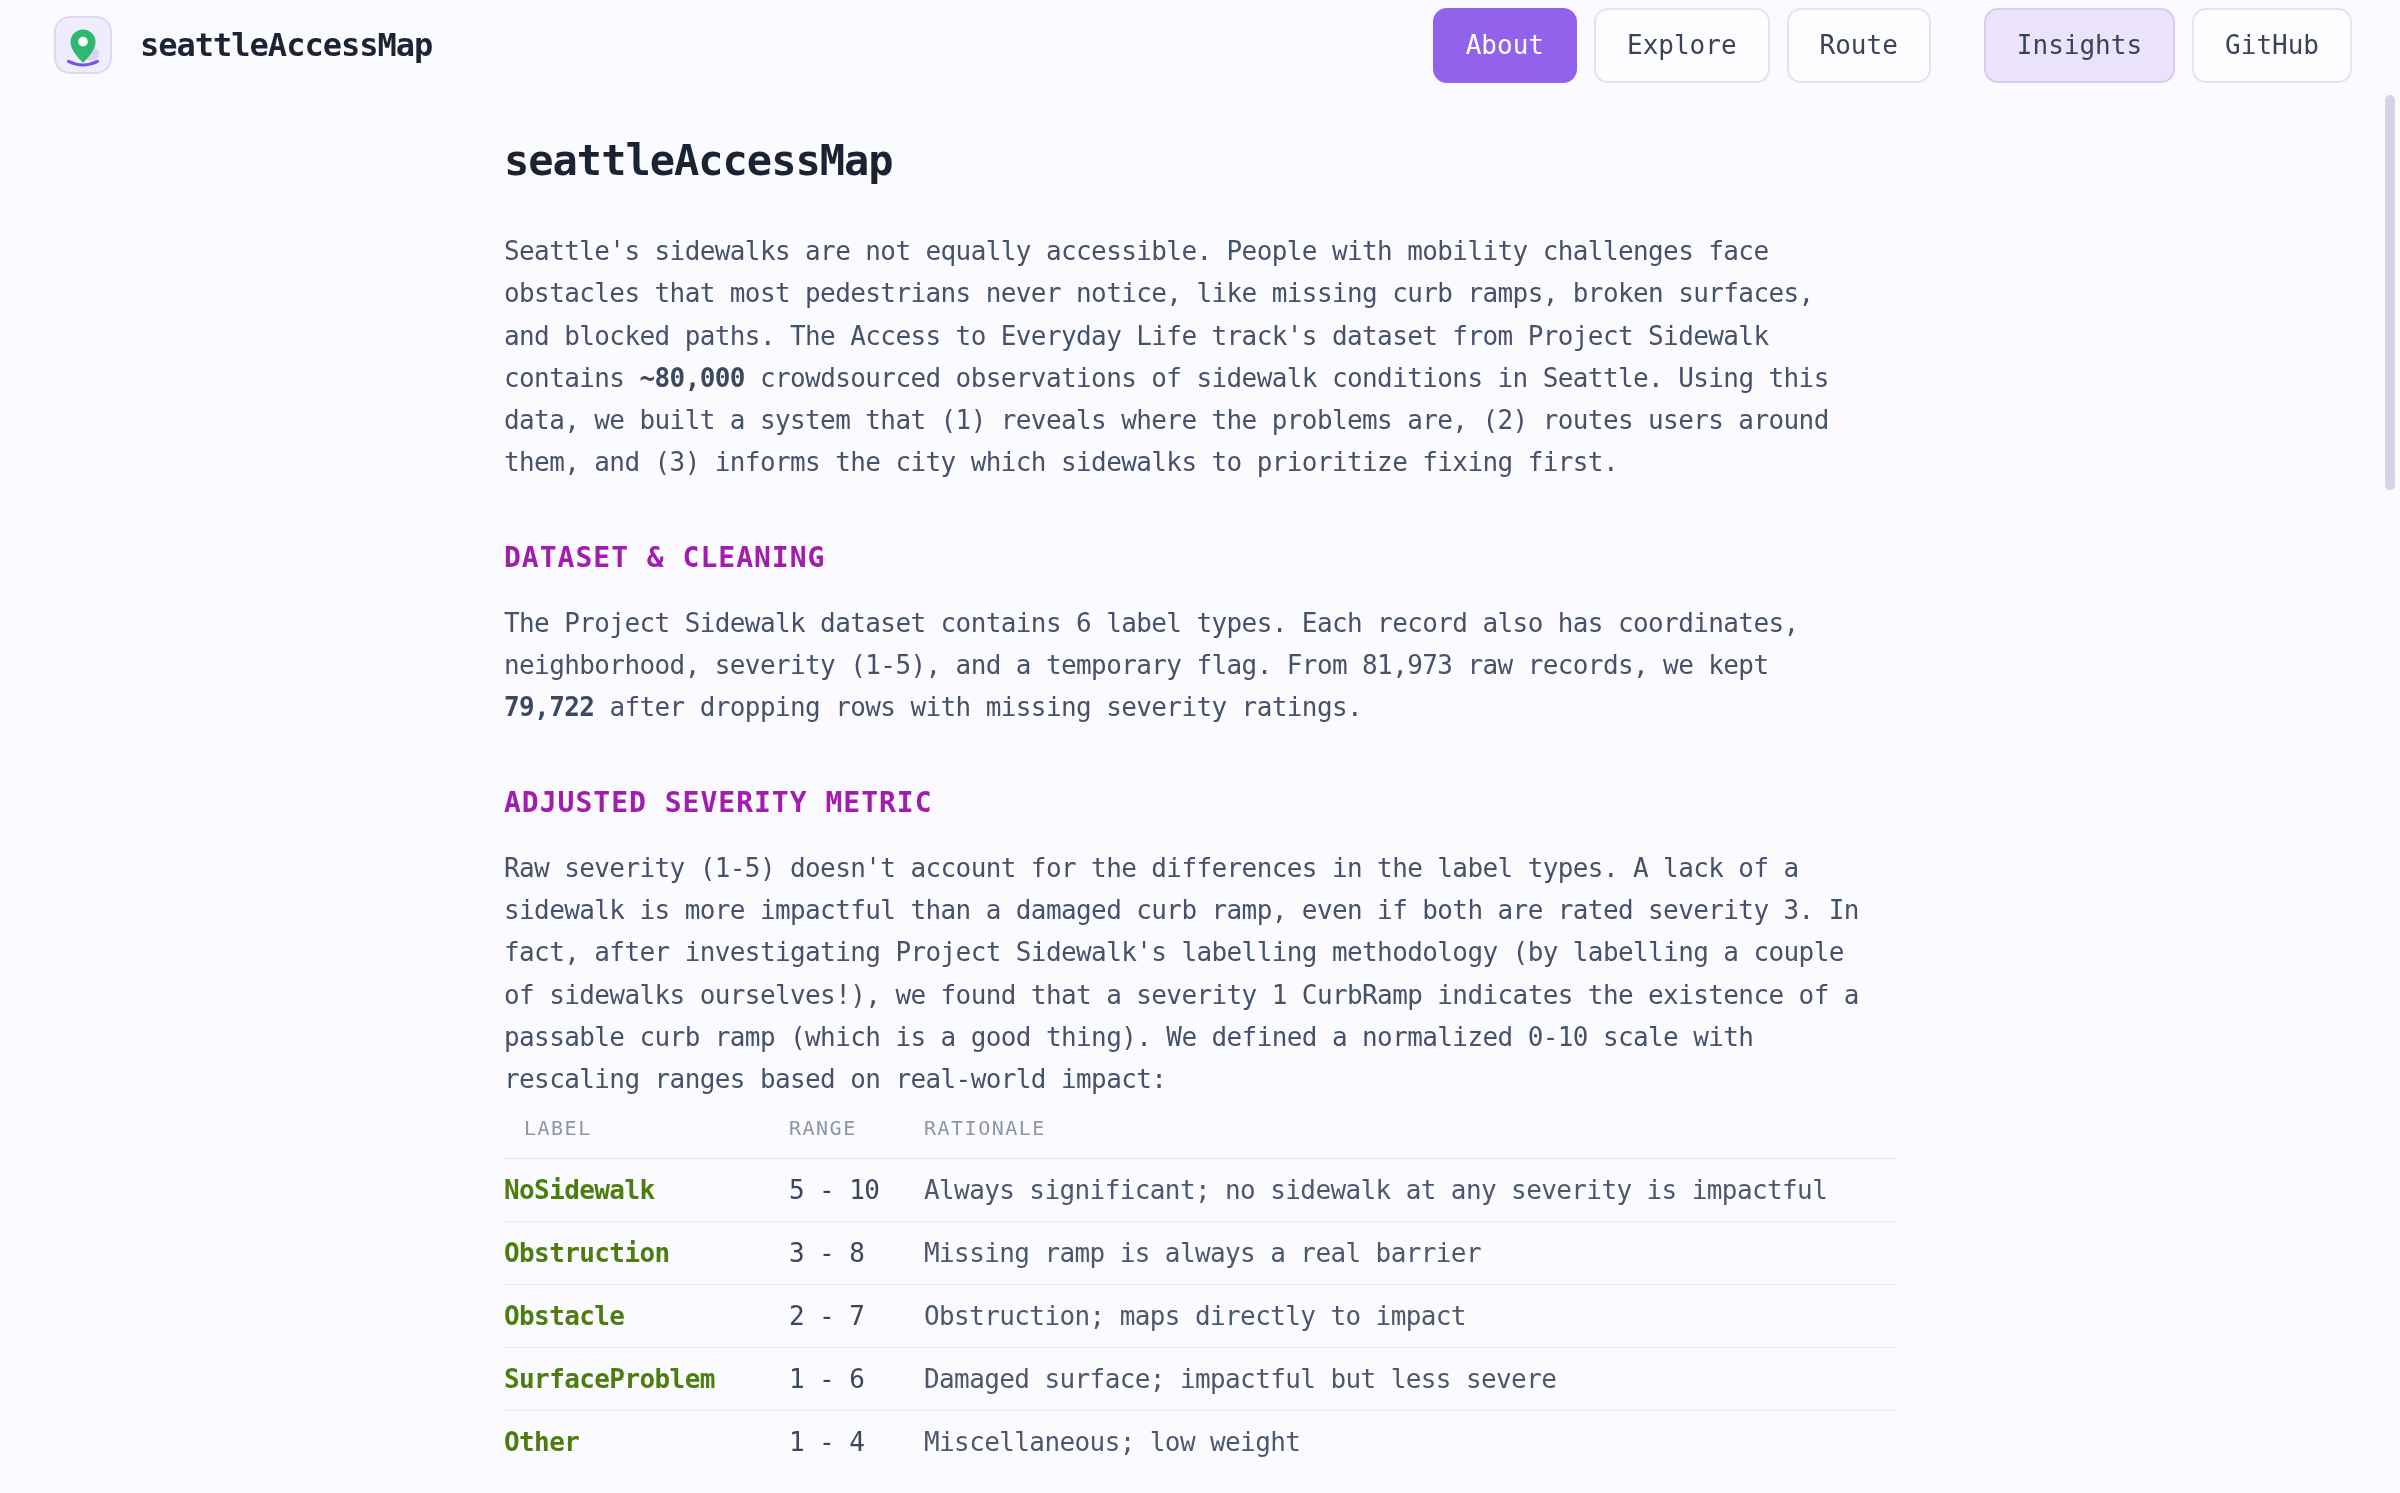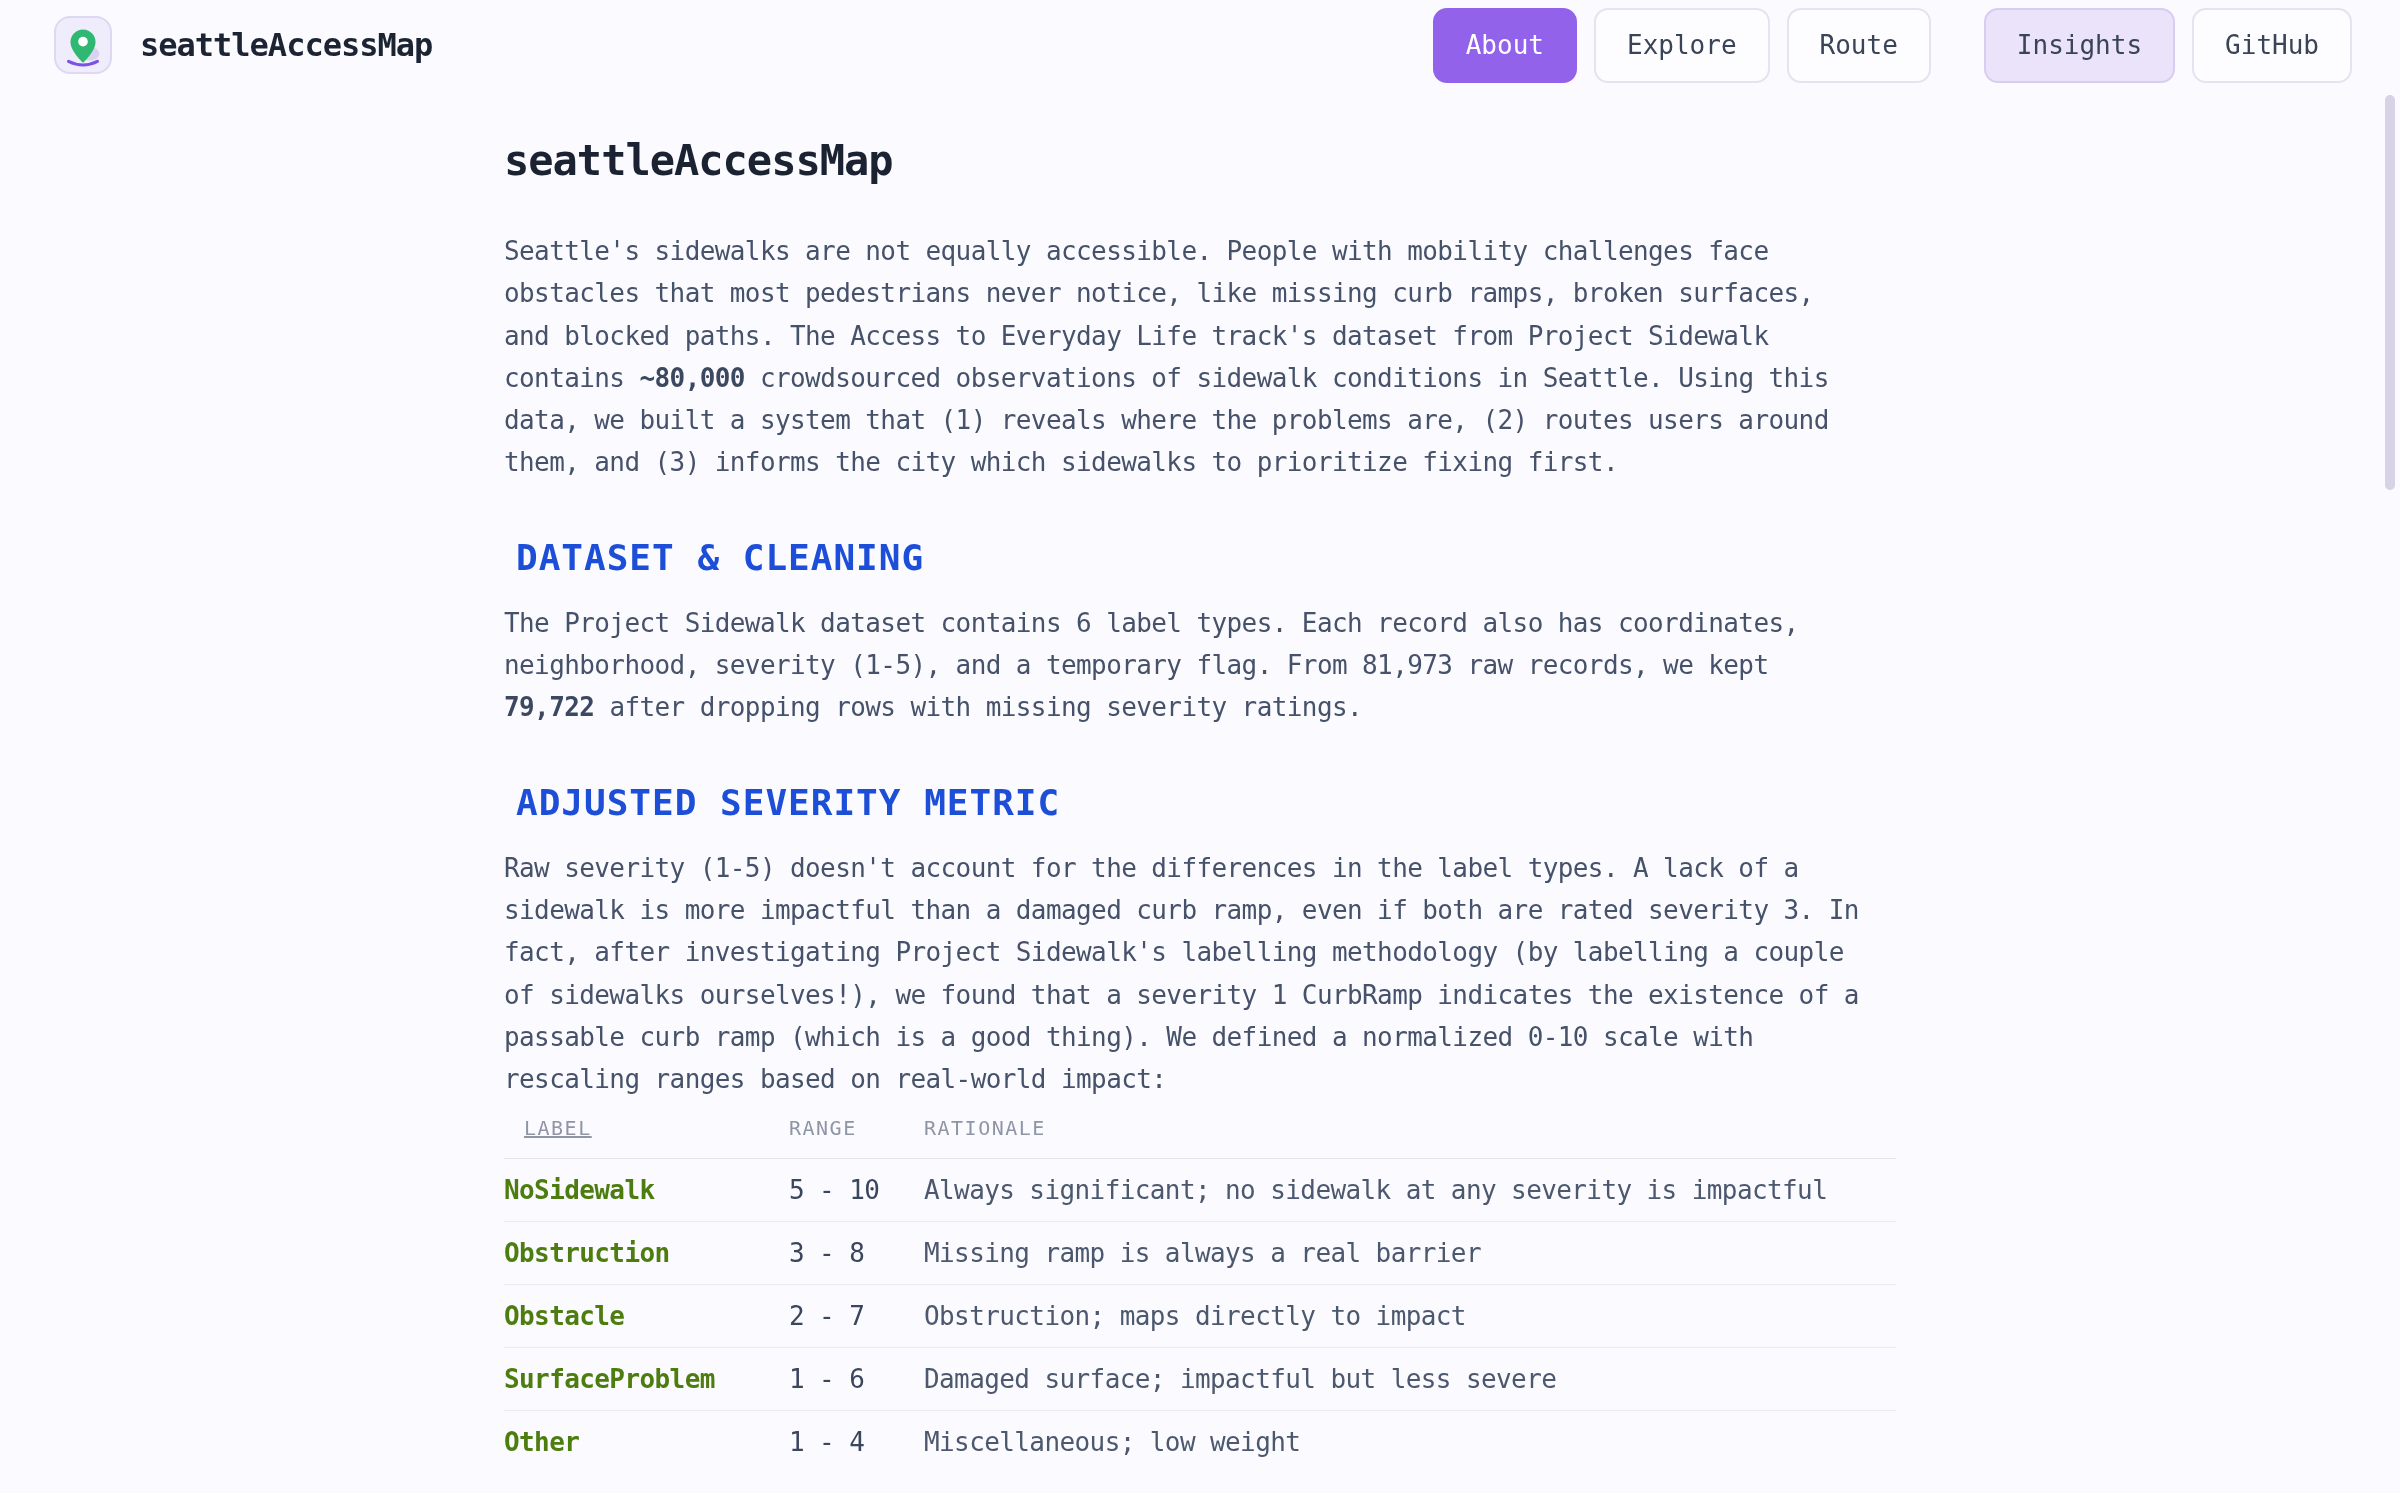--- a/index.html
+++ b/index.html
@@ -58,40 +58,40 @@
   }
   .para {
     margin: 0;
     font-size: 26px; line-height: 42.3px;
     color: #46526a;
     white-space: pre-wrap;
     letter-spacing: -0.6px;
   }
   .para b { font-weight: bold; color: #3c4860; }
   h2.section-heading {
-    margin: 56px 0 26px 12px;
-    font-size: 36px; line-height: 36px;
-    font-weight: 600; color: #1d4ed8;
+    margin: 56px 0 26px 0;
+    font-size: 28px; line-height: 36px;
+    font-weight: 600; color: #a21caf;
     letter-spacing: 1px;
   }
   
   table.metric-table {
     margin-top: 16px;
     width: 100%;
     border-collapse: collapse;
   }
   table.metric-table th {
     text-align: left;
     font-size: 20px; font-weight: 500;
     letter-spacing: 1.5px;
     color: #8e96a6;
     padding: 0 0 18px 0;
     border-bottom: 1px solid #e3e5ee;
   }
-  table.metric-table th.col-label { padding-left: 20px; width: 285px; text-decoration: underline; }
+  table.metric-table th.col-label { padding-left: 20px; width: 285px; }
   table.metric-table th.col-range { width: 135px; }
   table.metric-table td {
     font-size: 26px; line-height: 34px;
     letter-spacing: -0.6px;
     padding: 14px 0;
     border-bottom: 1px solid #e9eaf2;
     vertical-align: middle;
   }
   td.cell-label { padding-left: 20px; font-weight: 600; color: #4d7c0f; }
   td.cell-range { color: #3a465c; }

